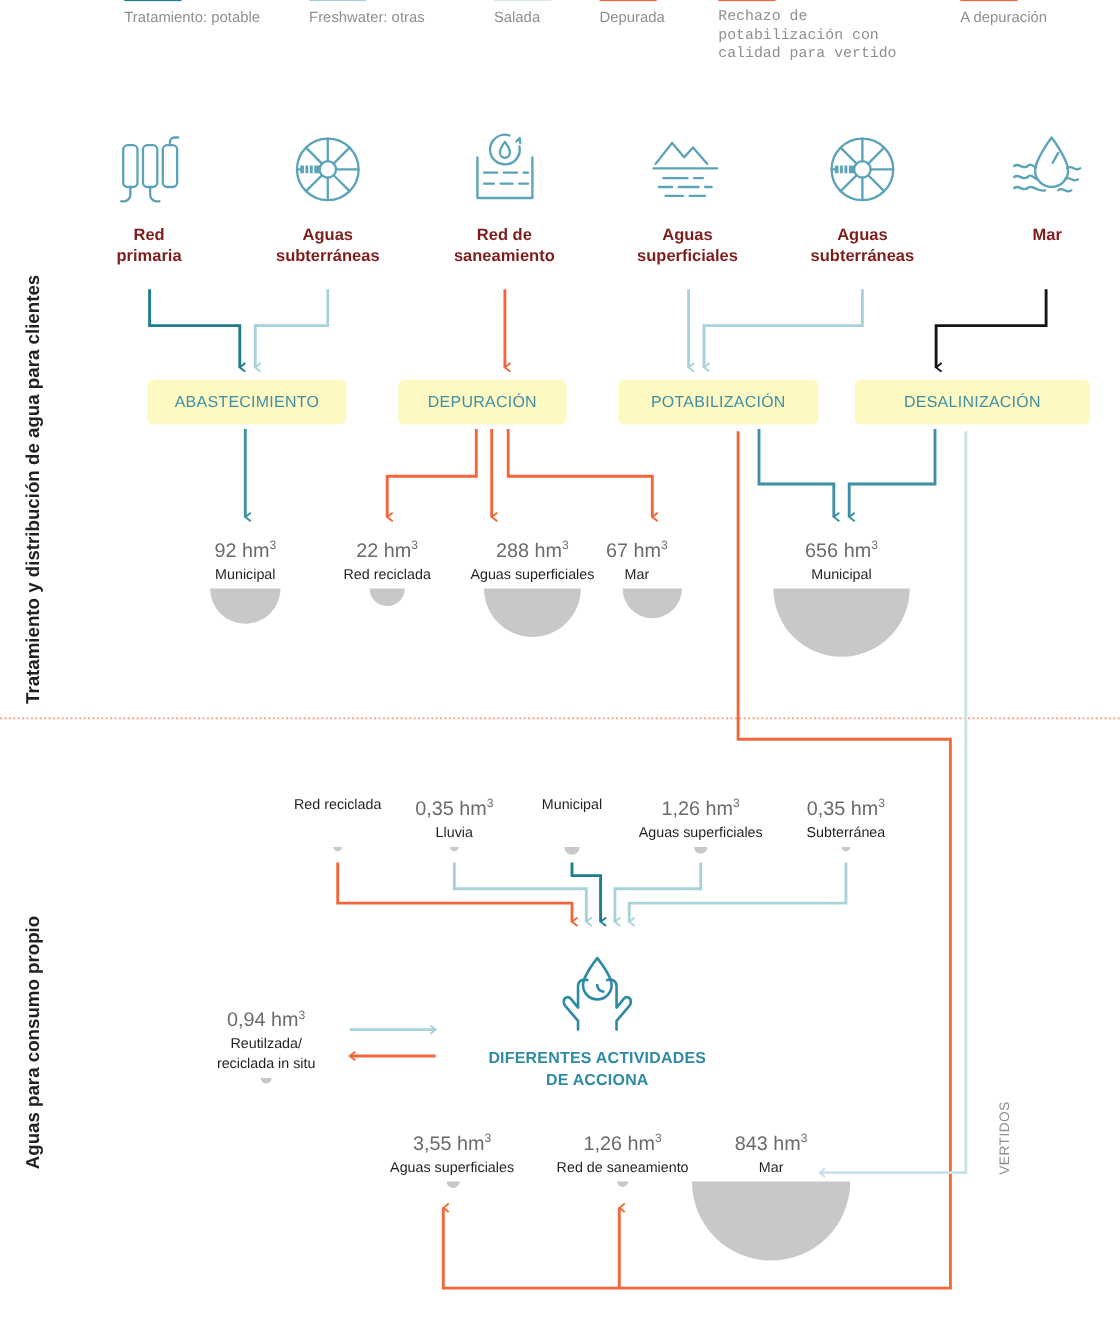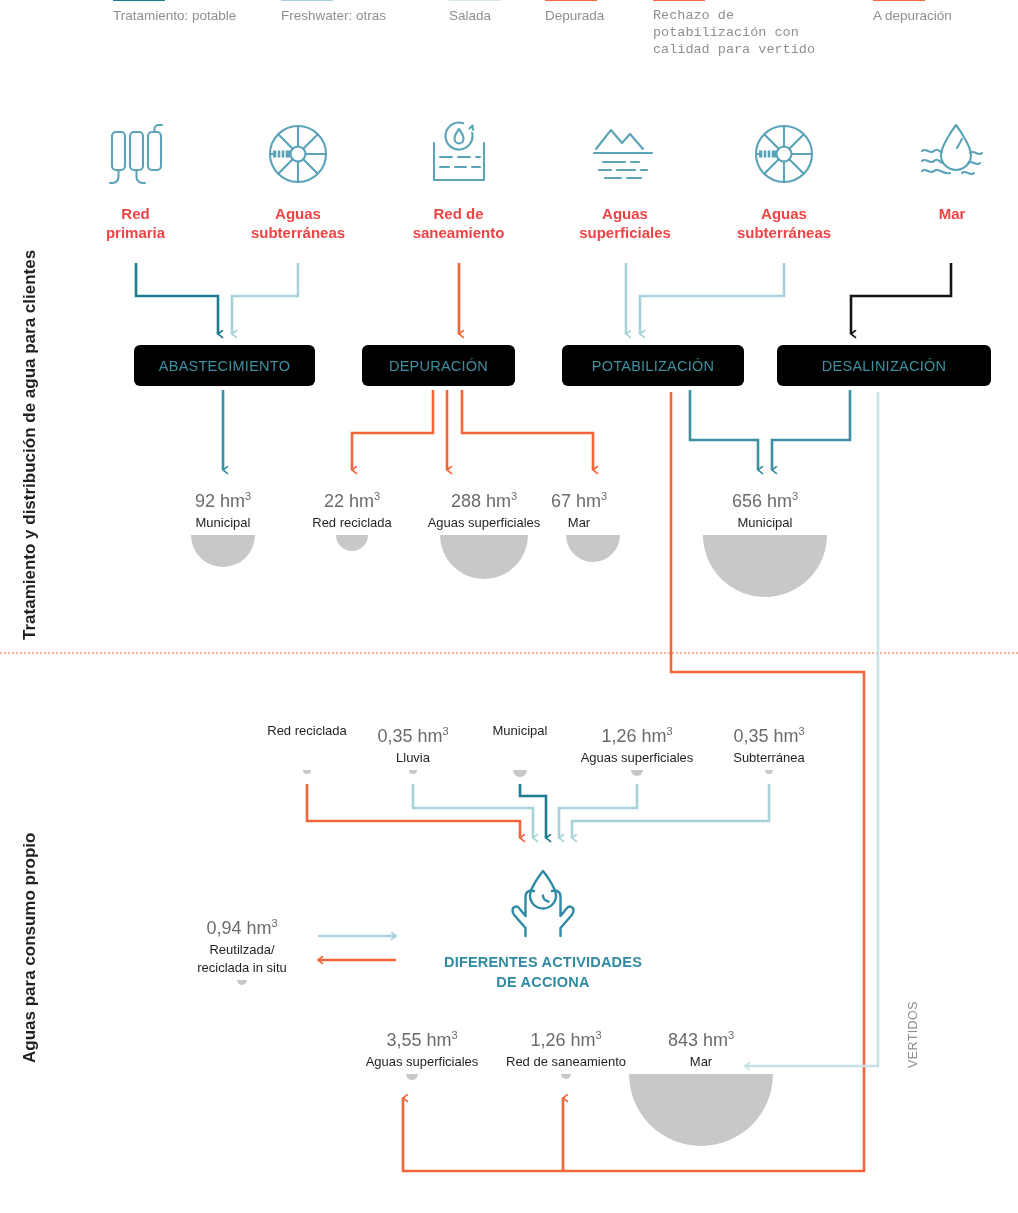--- a/index.html
+++ b/index.html
@@ -26,25 +26,25 @@
   }
   .vert-small{
     position:absolute;font-size:12.5px;color:#8f8f8f;
     letter-spacing:.4px;white-space:nowrap;transform-origin:0 0;
     transform:rotate(-90deg);
   }
 
   
   .src{position:absolute;text-align:center;}
   .src .ico{height:72px;display:flex;align-items:center;justify-content:center;}
-  .src .nm{margin-top:14px;font-size:15px;font-weight:bold;line-height:19px;color:#ef4444;}
+  .src .nm{margin-top:14px;font-size:15px;font-weight:bold;line-height:19px;color:#7f1d1d;}
 
   
   .pill{
-    position:absolute;height:41px;border-radius:6px;background:#000000;
+    position:absolute;height:41px;border-radius:6px;background:#fef9c3;
     display:flex;align-items:center;justify-content:center;
     color:#3d8fa3;font-size:14.5px;letter-spacing:.25px;
   }
 
   
   .val{position:absolute;text-align:center;}
   .val .q{font-size:18px;color:#6b6b6b;line-height:22px;font-weight:300;}
   .val .q sup{font-size:11px;}
   .val .lb{font-size:13px;color:#231f20;line-height:18px;margin-top:2px;}
 
@@ -325,21 +325,21 @@
       <div class="dome" style="left:631px;top:770px;width:12px;height:6px;border-radius:0 0 6px 6px"></div>
       <div class="val" style="left:674px;top:720px;width:190px">
         <div class="q">0,35 hm<sup>3</sup></div>
         <div class="lb">
           <div>Subterránea</div>
         </div>
       </div>
       <div class="dome" style="left:765px;top:770px;width:8px;height:4px;border-radius:0 0 4px 4px"></div>
     </div>
   <div id="ownoutput-root">
-      <div class="val" style="left:327px;top:1024px;width:190px">
+      <div class="val" style="left:316px;top:1024px;width:190px">
         <div class="q">3,55 hm<sup>3</sup></div>
         <div class="lb">
           <div>Aguas superficiales</div>
         </div>
       </div>
       <div class="dome" style="left:406px;top:1074px;width:12px;height:6px;border-radius:0 0 6px 6px"></div>
       <div class="val" style="left:471px;top:1024px;width:190px">
         <div class="q">1,26 hm<sup>3</sup></div>
         <div class="lb">
           <div>Red de saneamiento</div>

